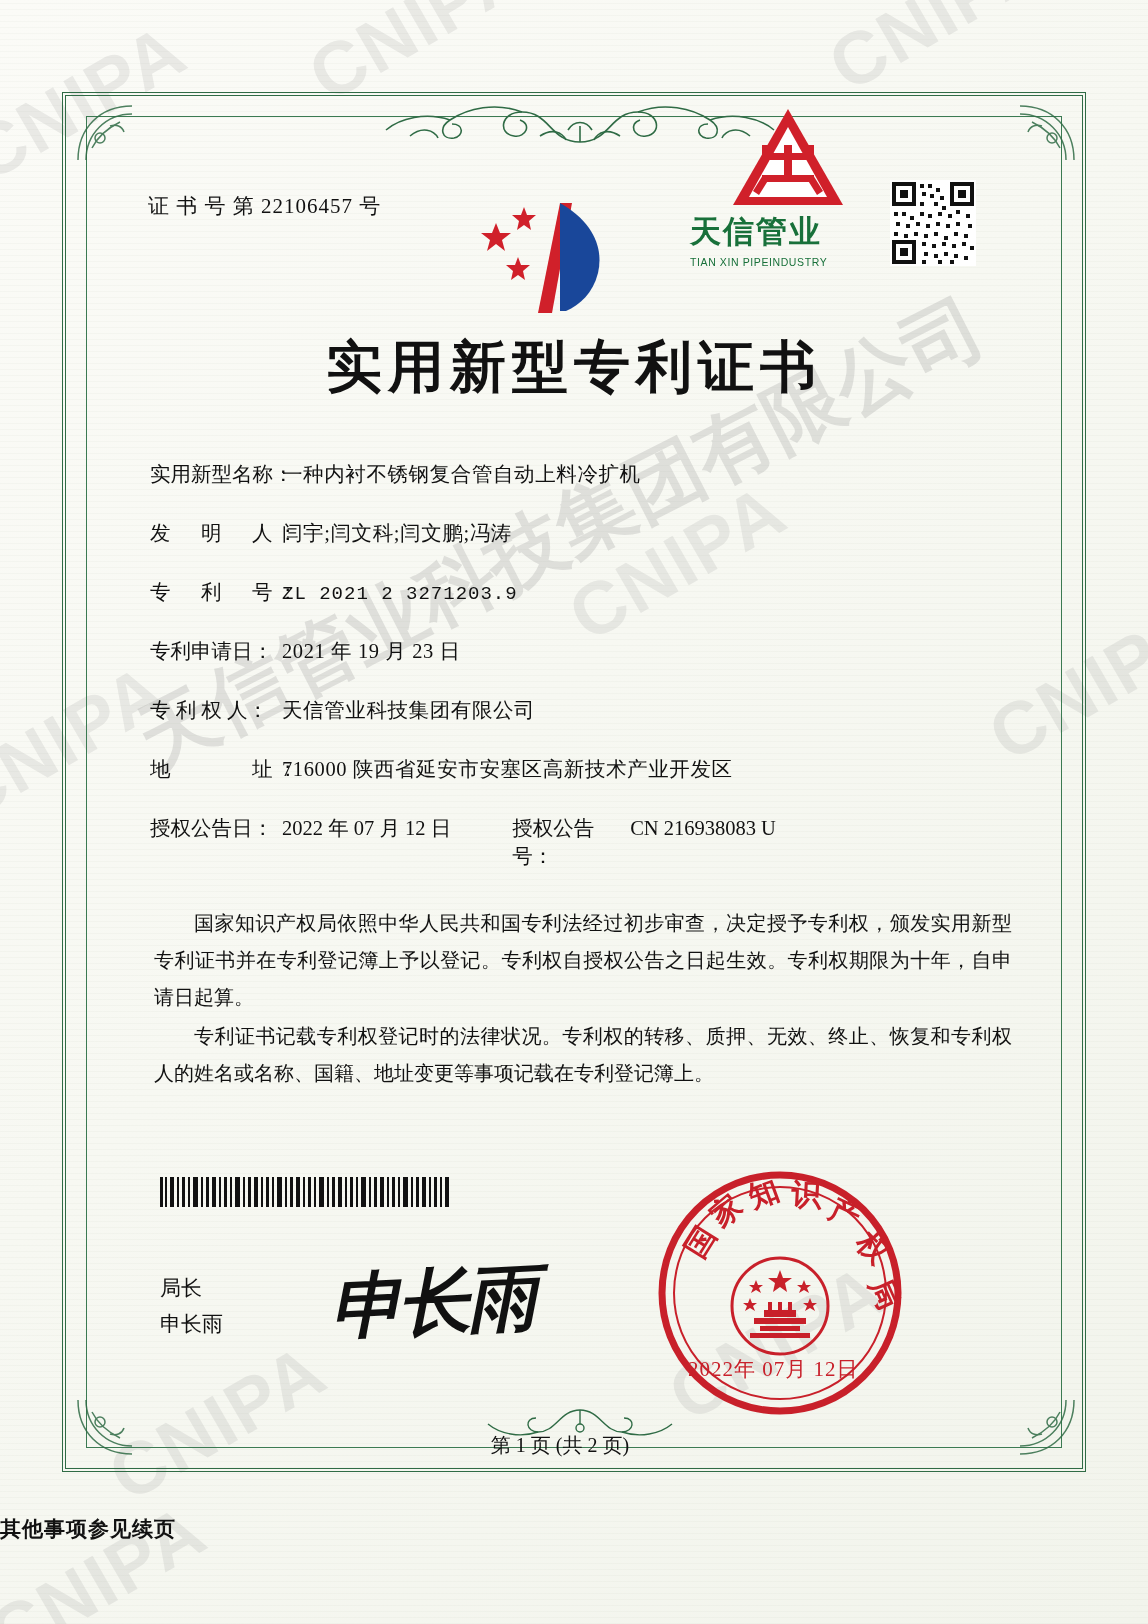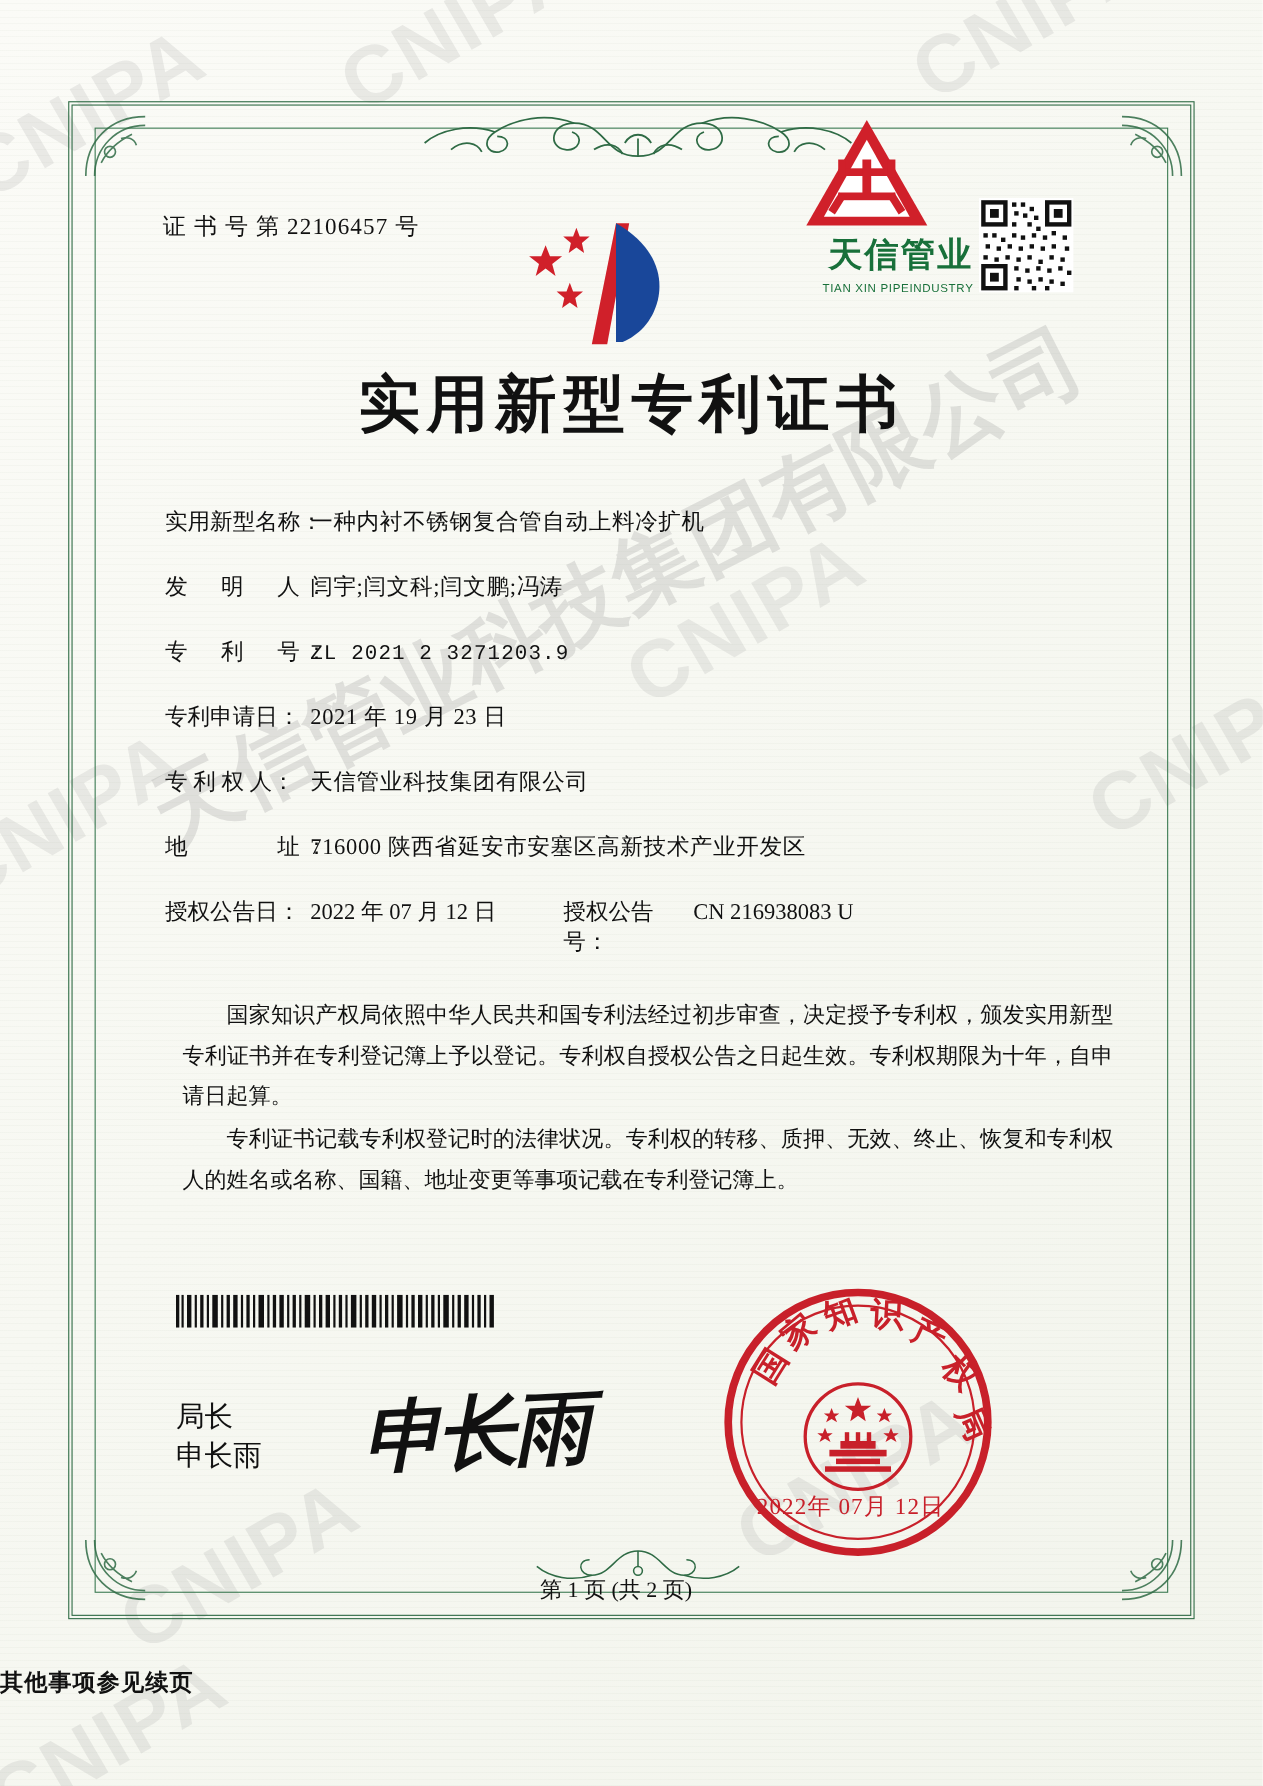--- a/index.html
+++ b/index.html
@@ -140,21 +140,21 @@
   #logo-emblem {
     position: absolute;
     left: 480px; top: 195px;
     width: 150px; height: 125px;
   }
 
   #company-logo {
     position: absolute;
     left: 690px; top: 105px;
     width: 195px; height: 175px;
-    text-align: right;
+    text-align: left;
   }
   #company-logo .mark {
     width: 118px; height: 104px;
     margin: 0 auto;
   }
   #company-logo .cn {
     font-size: 31px;
     font-weight: bold;
     color: #18703a;
     letter-spacing: 2px;
@@ -228,34 +228,34 @@
   
   #body-text {
     position: absolute;
     left: 150px; top: 905px;
     width: 862px;
     font-size: 20px;
     line-height: 37px;
     color: #111;
     text-align: justify;
   }
-  #body-text p { margin: 0 0 2px 16px; text-indent: 2em; }
+  #body-text p { margin: 0 0 2px 4px; text-indent: 2em; }
 
   
   #barcode {
     position: absolute;
     left: 160px; top: 1177px;
     width: 290px; height: 30px;
   }
 
   
   #sig-block {
     position: absolute;
     left: 160px; top: 1270px;
-    font-size: 26px;
+    font-size: 21px;
     line-height: 36px;
     color: #111;
   }
   #sig-handwriting {
     position: absolute;
     left: 330px; top: 1255px;
     font-size: 72px;
     color: #111;
     font-family: "DejaVu Serif", serif;
     font-style: italic;

